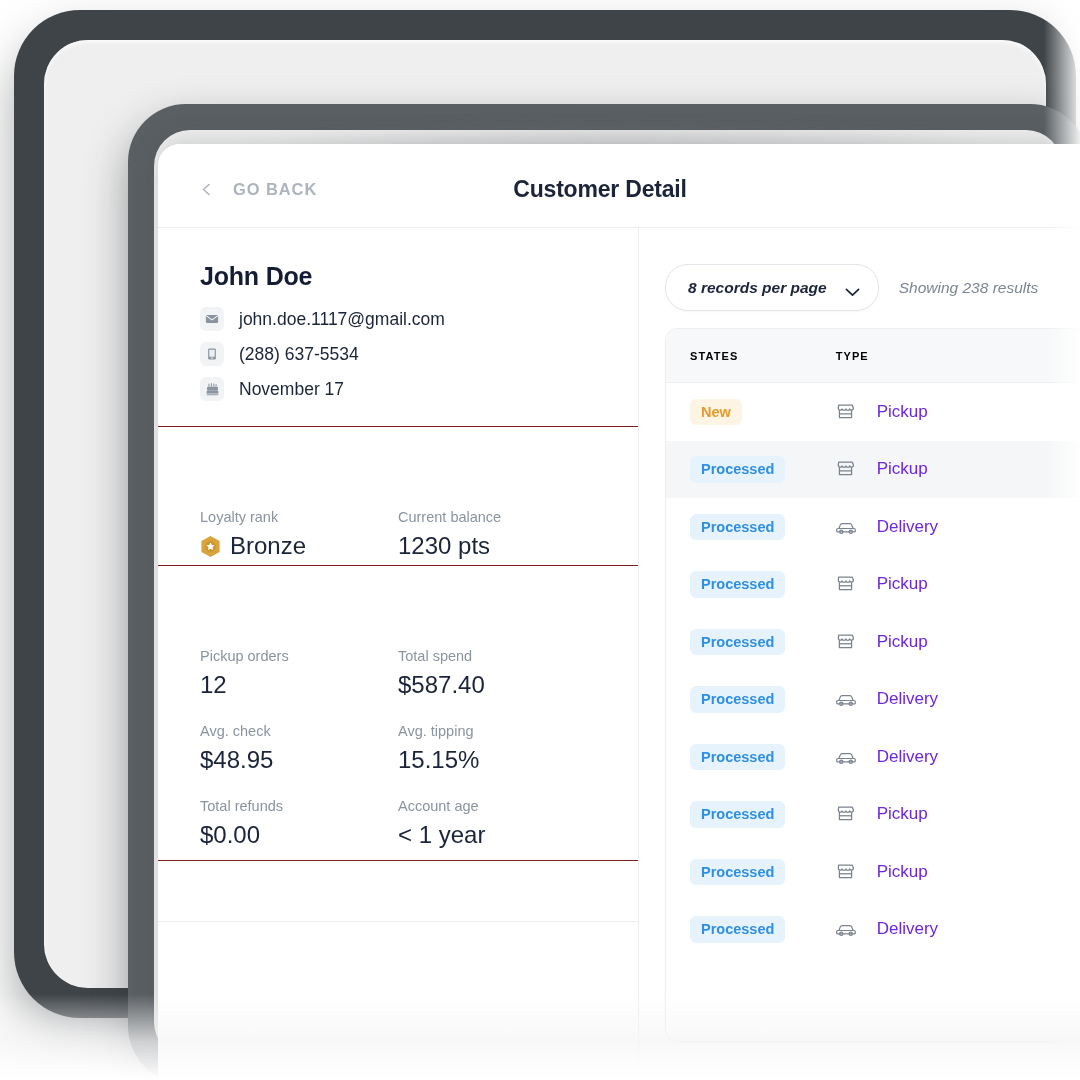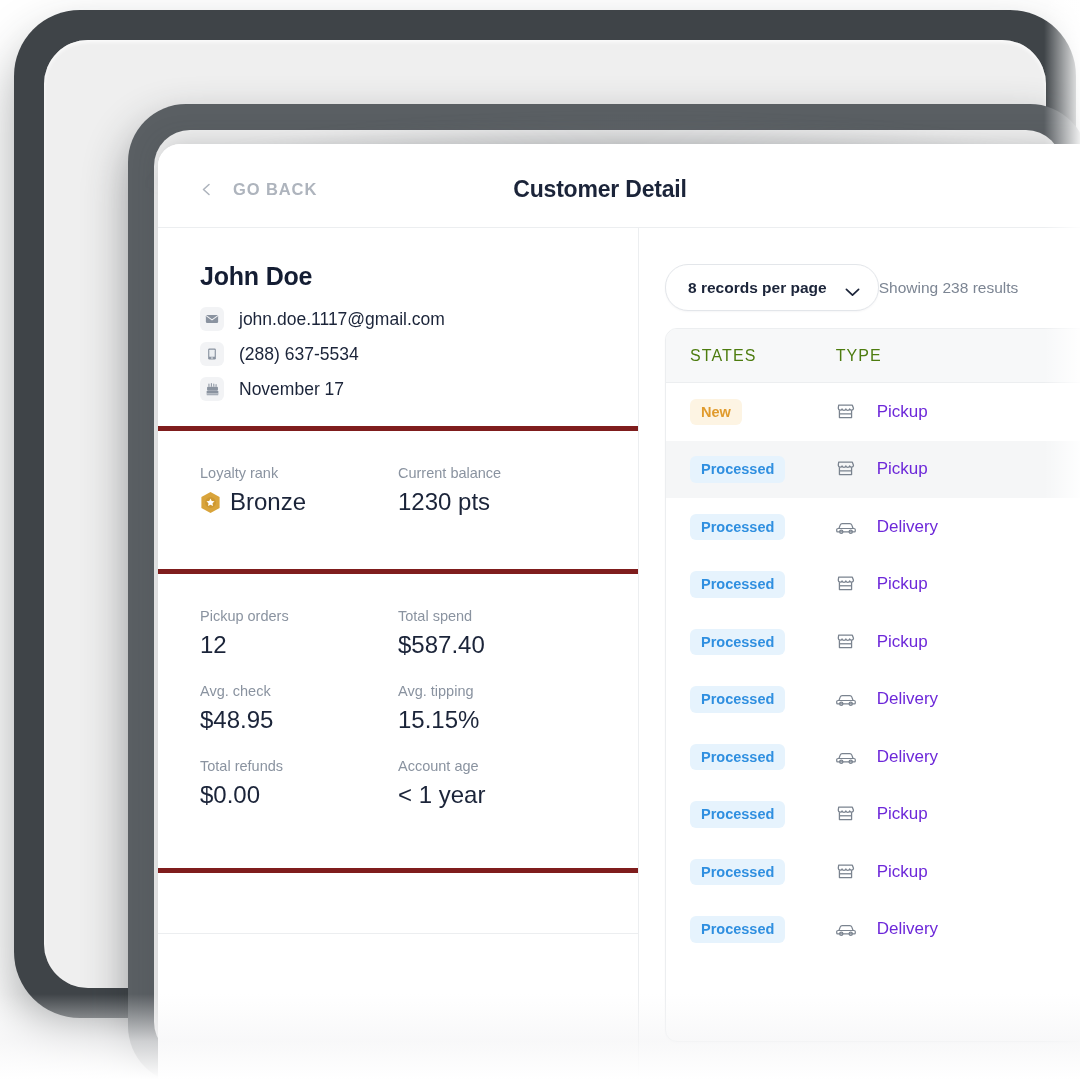--- a/index.html
+++ b/index.html
@@ -68,66 +68,66 @@
     font-size:23px;font-weight:700;color:#1b2439;letter-spacing:-.2px;
     padding-right:56px;
   }
 
   
   .body{display:flex;height:857px;}
   .left{width:480px;border-right:1px solid #eceef0;}
   .right{flex:1;position:relative;background:#fff;}
 
   
-  .sec{padding:34px 42px 0 42px;border-bottom:5px solid #7f1d1d;}
+  .sec{padding:34px 42px 0 42px;border-bottom:1px solid #7f1d1d;}
   .sec.s1{height:164px;}
   .sec.s2{height:104px;}
   .sec.s3{height:260px;}
   .sec.s4{height:auto;border-bottom:1px solid #eceef0;padding:0;height:60px;}
 
   .cust-name{font-size:25px;font-weight:700;color:#141d33;margin:0 0 16px 0;letter-spacing:-.2px;}
   .crow{display:flex;align-items:center;gap:15px;margin-bottom:11px;}
   .chip{
     width:24px;height:24px;border-radius:6px;background:#f2f3f5;
     display:flex;align-items:center;justify-content:center;flex:none;
   }
   .chip svg{display:block;}
   .crow-text{font-size:17.5px;color:#1b2439;}
 
   
-  .grid2{display:flex;}
+  .grid2{display:flex;margin-top:48px;}
   .grid2 > div{width:212px;}
   .stat-label{font-size:14.5px;color:#8a93a0;margin-bottom:7px;}
   .stat-value{font-size:24px;color:#1b2439;display:flex;align-items:center;gap:9px;}
   .mt{margin-top:24px;}
   .hexbadge{width:21px;height:23px;flex:none;}
   .hexbadge svg{display:block;}
 
   
-  .toolbar{position:absolute;left:26px;top:36px;display:flex;align-items:center;}
+  .toolbar{position:absolute;left:26px;top:36px;display:flex;align-items:center;gap:20px;font-style:italic;}
   .rpp{
     display:flex;align-items:center;gap:18px;
     height:45px;padding:0 18px 0 22px;border:1px solid #e3e6ea;border-radius:23px;
     background:#fff;cursor:pointer;box-shadow:0 1px 2px rgba(20,29,51,.04);
   }
   .rpp-label{font-size:15.5px;font-weight:700;color:#1b2439;}
   .rpp .caret{display:block;width:15px;height:9px;}
   .showing{font-size:15.5px;color:#7c8593;white-space:nowrap;}
 
   .tablecard{
     position:absolute;left:26px;top:100px;right:-40px;height:712px;
     border:1px solid #eceef0;border-radius:12px;background:#fff;overflow:hidden;
     box-shadow:0 1px 2px rgba(20,29,51,.03);
   }
   .thead{
     display:flex;align-items:center;height:53px;background:#f7f8f9;
     border-bottom:1px solid #eceef0;
   }
   .th{
-    font-size:16px;font-weight:400;letter-spacing:1.1px;color:#4d7c0f;text-transform:uppercase;
+    font-size:11px;font-weight:700;letter-spacing:1.1px;color:#000000;text-transform:uppercase;
   }
   .c-state{width:170px;padding-left:24px;box-sizing:border-box;}
   .c-type{width:174px;}
   .c-total{width:128px;text-align:right;}
 
   .trow{display:flex;align-items:center;height:57.5px;}
   .trow.hl{background:#f5f6f7;}
   .badge{
     display:inline-block;font-size:14.5px;font-weight:700;
     padding:6px 11px;border-radius:6px;line-height:1;

